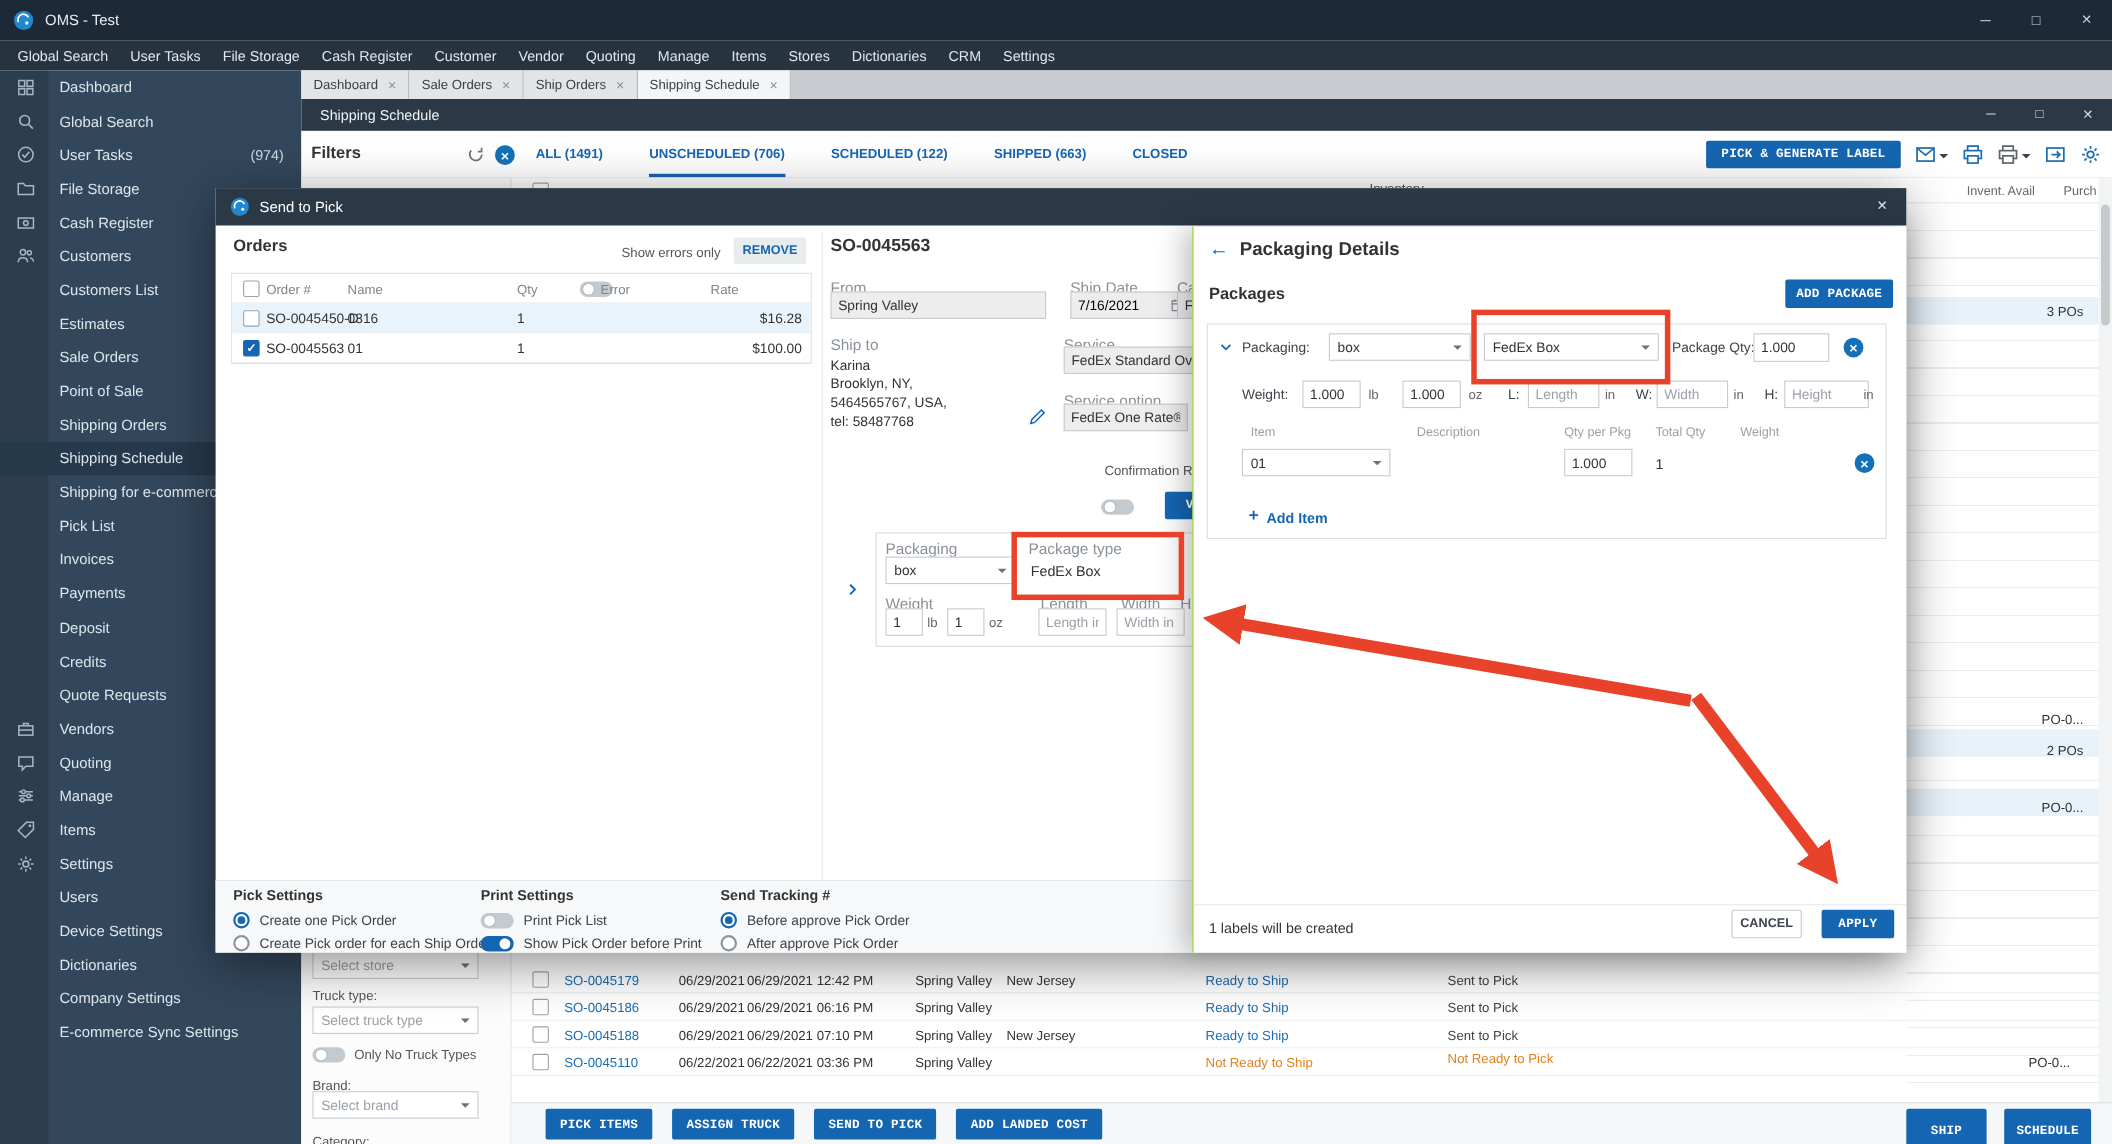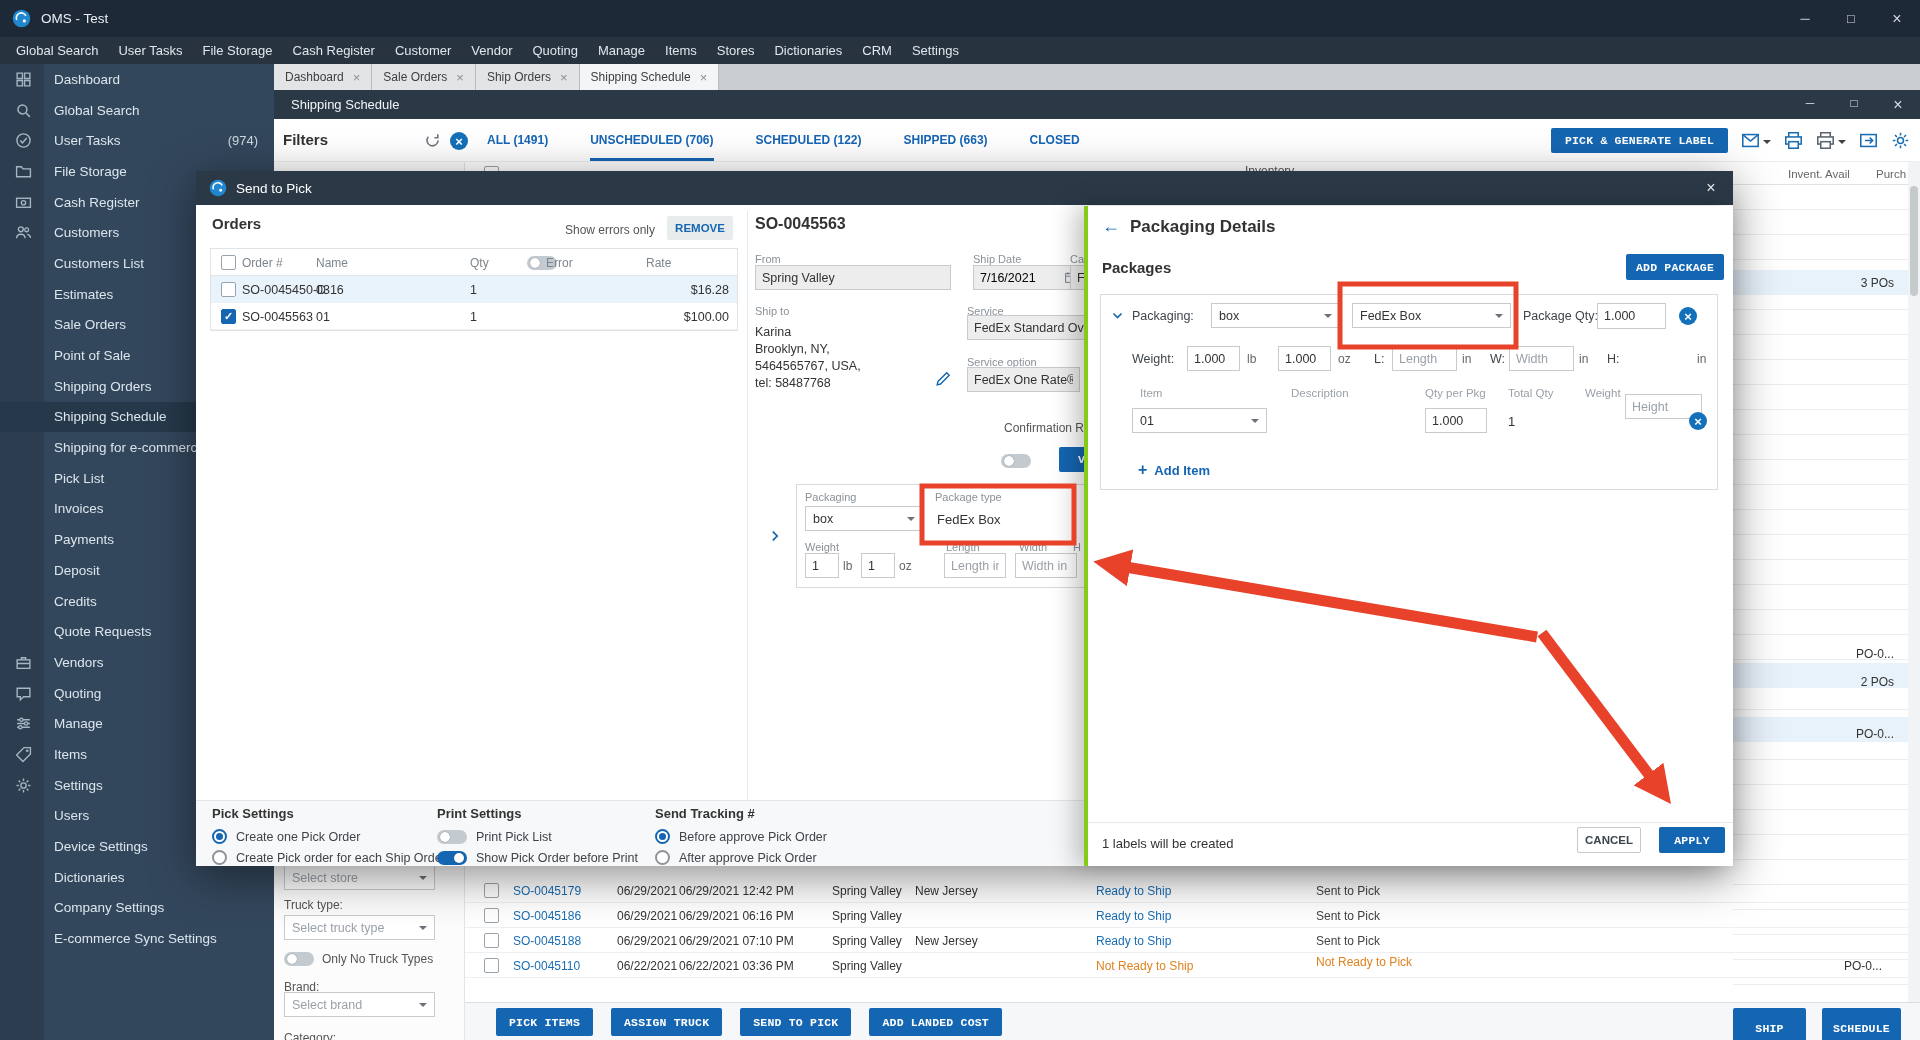--- a/index.html
+++ b/index.html
@@ -106,21 +106,21 @@
   .inp.gray{background:#ededee}
   .dd{position:absolute;border:1px solid #c7cbcf;background:#fff;height:25px;display:flex;align-items:center;padding:0 20px 0 7px;font-size:12.5px;color:#333;white-space:nowrap;overflow:hidden}
   .dd::after{content:"";position:absolute;right:7px;top:10px;border:4px solid transparent;border-top-color:#6a7178}
   .dd.ph span{color:#9aa1a8}
 
   
   .modal{position:absolute;left:196px;top:171px;width:1537px;height:695px;background:#fff;box-shadow:0 10px 44px rgba(0,0,0,.45);z-index:10}
   .modal-tb{height:34px;background:#2b3947;display:flex;align-items:center;color:#fff;font-size:13.5px;padding-left:13px}
   .mclose{margin-left:auto;width:44px;text-align:center;color:#e6ebef;font-size:15px}
   .m-h1{position:absolute;font-size:15px;font-weight:600;color:#333}
-  .m-lbl{position:absolute;font-size:11px;color:#8a9198;white-space:nowrap}
+  .m-lbl{position:absolute;font-size:14px;color:#8a9198;white-space:nowrap}
   .m-lbl12{position:absolute;font-size:12px;color:#555;white-space:nowrap}
   .m-val{position:absolute;font-size:13px;color:#333}
   .m-unit{position:absolute;font-size:12px;color:#666}
   .otable{position:absolute;left:14px;top:77px;width:528px;border:1px solid #dfe3e6}
   .ohead{position:relative;height:27px;border-bottom:1px solid #e4e7ea}
   .oh{position:absolute;top:7px;font-size:12px;color:#7d858d}
   .orow{position:relative;height:27px;border-bottom:1px solid #eef1f3}
   .orow.hl{background:#e9f3fc}
   .oc{position:absolute;top:7px;font-size:12.5px;color:#333}
   .ocb{left:10px;top:6px}
@@ -132,21 +132,21 @@
   .cal{width:13px;height:13px;color:#7a828a;flex:none}
   .chev{width:14px;height:14px;color:#1566b2}
   .mini-card{position:absolute;left:600px;top:313px;width:300px;height:104px;border:1px solid #d6dade;background:#fff}
   .mset{position:absolute;left:0;right:0;top:629px;height:66px;background:#f7f8f9;border-top:1px solid #e4e7e9}
   .ms-h{position:absolute;top:5px;font-size:13px;font-weight:700;color:#333}
   .ms-col{position:absolute;top:28px;display:flex;flex-direction:column;gap:6px}
   .ms-row{display:flex;align-items:center;gap:9px;height:15px}
   .ms-lbl{font-size:12.5px;color:#3e444a;white-space:nowrap}
 
   
-  .pd{position:absolute;left:1084px;top:206px;width:649px;height:660px;background:#fff;z-index:20;box-shadow:-8px 0 24px rgba(0,0,0,.25);border-left:4px solid #84cc16}
+  .pd{position:absolute;left:1084px;top:206px;width:649px;height:660px;background:#fff;z-index:20;box-shadow:-8px 0 24px rgba(0,0,0,.25);border-left:1px solid #84cc16}
   .pd-back{position:absolute;left:14px;top:10px;font-size:18px;color:#1566b2}
   .pd-title{position:absolute;left:42px;top:11px;font-size:17px;font-weight:600;color:#333}
   .pd-h2{position:absolute;left:14px;top:53px;font-size:15px;font-weight:700;color:#333}
   .pd-card{position:absolute;left:12px;top:88px;width:618px;height:196px;border:1px solid #dadde0}
   .pd-lbl{position:absolute;font-size:12.5px;color:#3e444a;white-space:nowrap}
   .pd-unit{position:absolute;font-size:12px;color:#666}
   .pd-th{position:absolute;top:92px;font-size:11.5px;color:#9aa1a8}
   .pd-val{position:absolute;font-size:13px;color:#333}
   .add-item{position:absolute;left:37px;top:166px;display:flex;align-items:center;color:#1566b2;font-size:13px;font-weight:600}
   .g-plus::before{content:"+";font-size:16px;margin-right:7px;font-weight:700}
@@ -884,21 +884,21 @@
     <span class="pd-unit" style="left:146px;top:57px">lb</span>
     <input class="inp abs" style="left: 177px; top: 51px; width: 53px;" readonly="" value="1.000">
     <span class="pd-unit" style="left:237px;top:57px">oz</span>
     <span class="pd-lbl" style="left:273px;top:57px">L:</span>
     <input class="inp abs" style="left: 291px; top: 51px; width: 65px;" readonly="" placeholder="Length">
     <span class="pd-unit" style="left:361px;top:57px">in</span>
     <span class="pd-lbl" style="left:389px;top:57px">W:</span>
     <input class="inp abs" style="left: 408px; top: 51px; width: 65px;" readonly="" placeholder="Width">
     <span class="pd-unit" style="left:478px;top:57px">in</span>
     <span class="pd-lbl" style="left:506px;top:57px">H:</span>
-    <input class="inp abs" style="left: 524px; top: 51px; width: 77px; margin-top: 48px;" readonly="" placeholder="Height">
+    <input class="inp abs" style="left: 524px; top: 51px; width: 77px;" readonly="" placeholder="Height">
     <span class="pd-unit" style="left:596px;top:57px">in</span>
 
     <span class="pd-th" style="left:39px">Item</span>
     <span class="pd-th" style="left:190px">Description</span>
     <span class="pd-th" style="left:324px">Qty per Pkg</span>
     <span class="pd-th" style="left:407px">Total Qty</span>
     <span class="pd-th" style="left:484px">Weight</span>
 
     <div class="dd" style="left:31px;top:113px;width:135px">
           <span>01</span>

